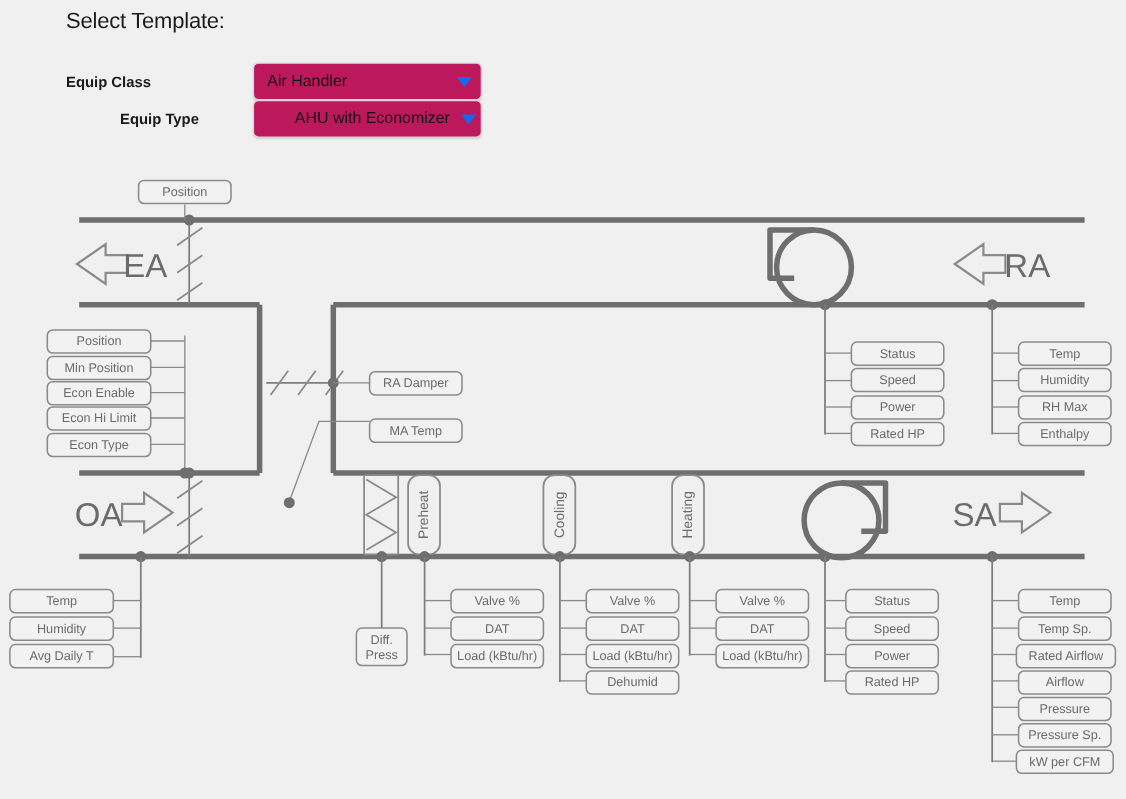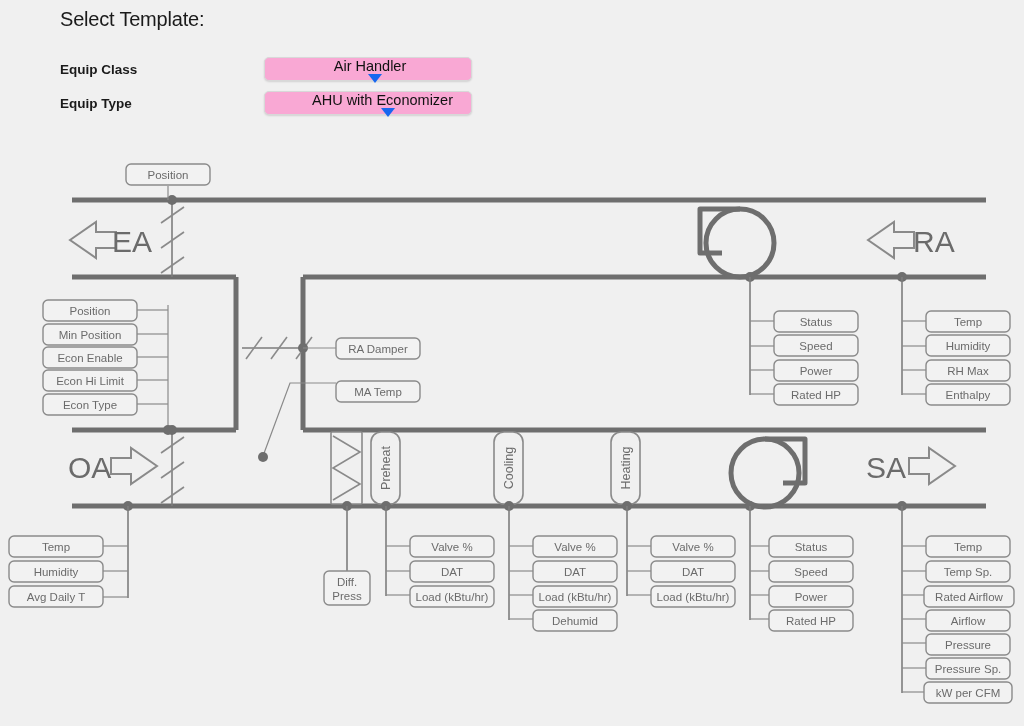--- a/index.html
+++ b/index.html
@@ -10,36 +10,35 @@
     overflow:hidden;
     position:relative;
   }
   #page-title{
     position:absolute;left:60px;top:8px;
     font-size:20px;font-weight:normal;color:#1a1a1a;
     letter-spacing:-0.2px;
   }
   .form-row{position:absolute;display:flex;align-items:center;}
   #row-class{left:60px;top:57px;}
-  #row-type{left:60px;top:91px;}
+  #row-type{left:60px;top:91px;text-align:center;}
   .form-label{
     font-size:13.5px;font-weight:bold;color:#1a1a1a;
-    width:204px;display:inline-block;
+    width:170px;display:inline-block;
   }
   .select-box{
-    background:#f9a8d4;
+    background:#be185d;
     border:1px solid #d8d8d8;
     border-radius:5px;
-    height:24px;
+    height:34px;
     display:flex;align-items:center;
     padding:0 8px 0 12px;
     box-shadow:0 1px 2px rgba(0,0,0,0.13);
     cursor:pointer;
     box-sizing:border-box;
-    flex-direction:column;
   }
   .select-text{
     font-size:14.5px;color:#111;white-space:nowrap;
     flex:1 1 auto;
   }
   .caret{
     width:0;height:0;margin-left:10px;
     border-left:7px solid transparent;
     border-right:7px solid transparent;
     border-top:9px solid #1767f0;

